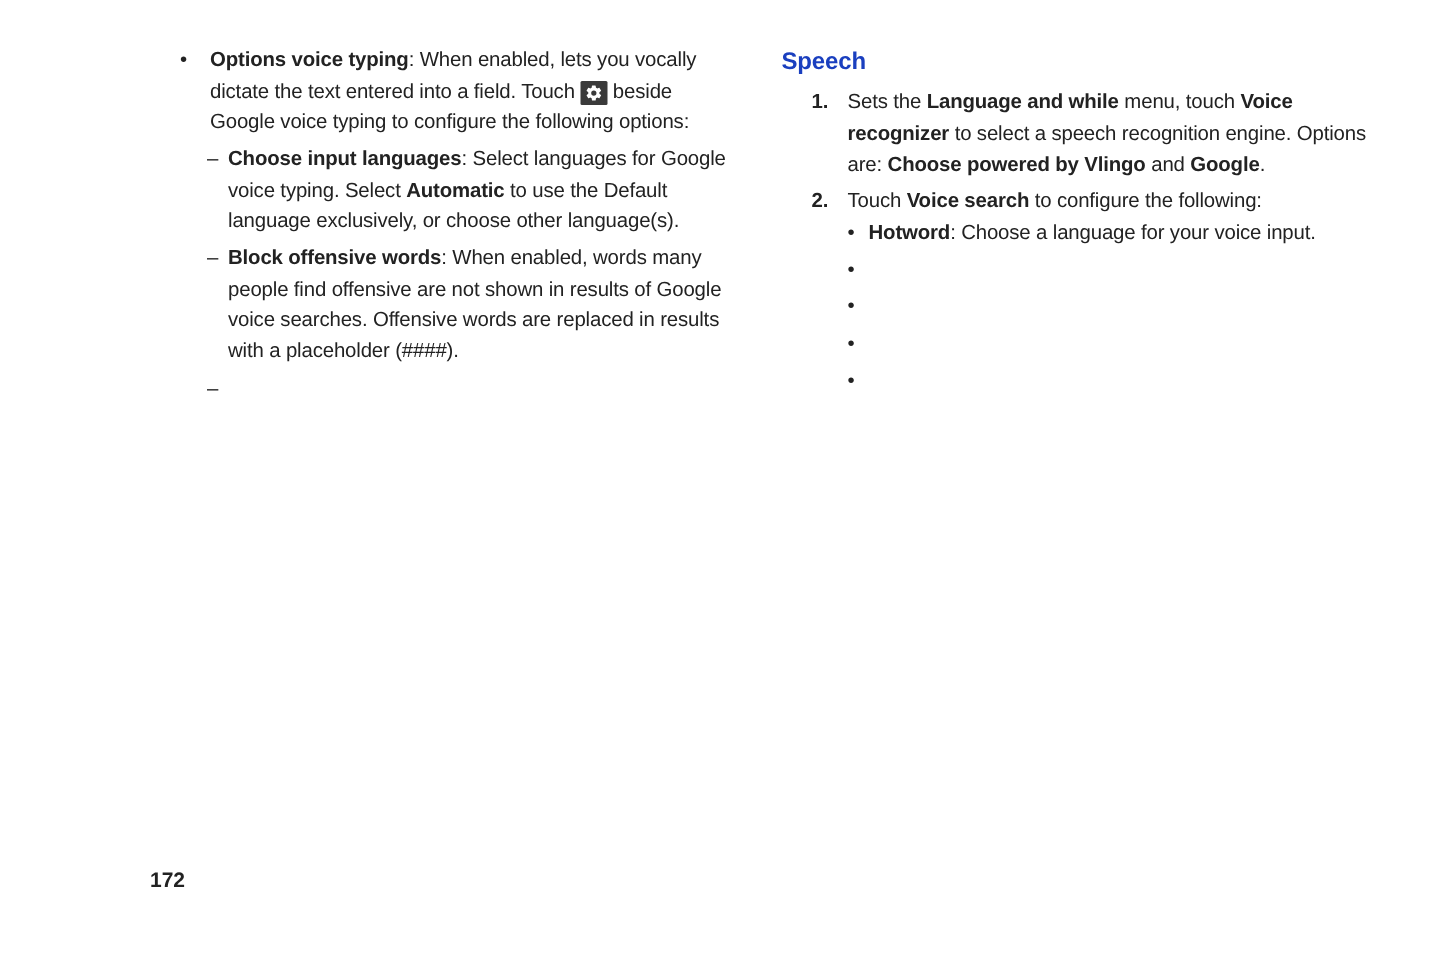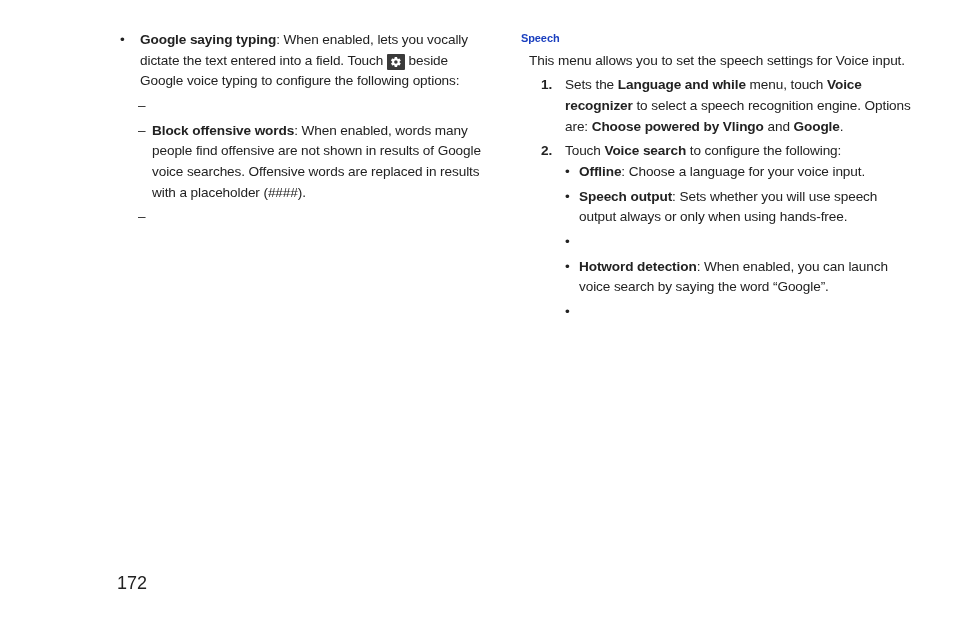--- a/index.html
+++ b/index.html
@@ -24,38 +24,39 @@
     flex: 1;
     font-size: 13.6px;
     line-height: 1.52;
     font-stretch: condensed;
     letter-spacing: -0.1px;
   }
   .col .condensed { font-family: "Arial Narrow", Arial, sans-serif; }
   .heading {
     color: #1a3fbf;
     font-weight: bold;
-    font-size: 11px;
+    font-size: 16px;
     margin: 0 0 4px 0;
   }
   .row { display: flex; }
   .marker { flex: 0 0 auto; width: 20px; }
   .narrow .marker { width: 14px; }
   .content { flex: 1; }
   .bullet-l1 { padding-left: 20px; }
   .dash-l2 { padding-left: 38px; }
   .bullet-l2 { padding-left: 44px; }
   .num-l1 { padding-left: 20px; }
   .intro { padding-left: 8px; }
   .sp-top { margin-top: 4px; }
   .pageno {
     position: absolute;
-    left: 117px;
+    left: 100px;
     bottom: 42px;
-    font-size: 18px;
+    font-size: 14px;
+    font-weight: bold;
   }
   .gear {
     display: inline-flex;
     vertical-align: -3px;
     width: 18px;
     height: 16px;
     background: #3a3a3a;
     align-items: center;
     justify-content: center;
     border-radius: 1px;
@@ -65,88 +66,84 @@
 </head>
 <body>
 
 <div class="page">
 
   <div class="col condensed">
 
     <div class="row bullet-l1">
       <div class="marker">•</div>
       <div class="content">
-        <b>Google saying typing</b><span>: When enabled, lets you vocally dictate the text entered into a field. Touch </span><span class="gear">
+        <b>Options voice typing</b><span>: When enabled, lets you vocally dictate the text entered into a field. Touch </span><span class="gear">
             <svg viewBox="0 0 24 24">
               <path d="M19.14,12.94a7.07,7.07,0,0,0,.05-.94,7.07,7.07,0,0,0-.05-.94l2.11-1.65a.5.5,0,0,0,.12-.64l-2-3.46a.5.5,0,0,0-.61-.22l-2.49,1a7,7,0,0,0-1.63-.94l-.38-2.65A.5.5,0,0,0,13.77,2H9.77a.5.5,0,0,0-.49.42L8.9,5.07a7,7,0,0,0-1.63.94l-2.49-1a.5.5,0,0,0-.61.22l-2,3.46a.5.5,0,0,0,.12.64L4.4,11.06a7.07,7.07,0,0,0-.05.94,7.07,7.07,0,0,0,.05.94L2.29,14.59a.5.5,0,0,0-.12.64l2,3.46a.5.5,0,0,0,.61.22l2.49-1a7,7,0,0,0,1.63.94l.38,2.65a.5.5,0,0,0,.49.42h4a.5.5,0,0,0,.49-.42l.38-2.65a7,7,0,0,0,1.63-.94l2.49,1a.5.5,0,0,0,.61-.22l2-3.46a.5.5,0,0,0-.12-.64ZM11.77,15.5A3.5,3.5,0,1,1,15.27,12,3.5,3.5,0,0,1,11.77,15.5Z"></path>
             </svg>
           </span><span> beside Google voice typing to configure the following options:</span>
       </div>
     </div>
 
     <div class="row dash-l2 narrow sp-top">
       <div class="marker">–</div>
+      <div class="content">
+        <b>Choose input languages</b><span>: Select languages for Google voice typing. Select </span><b>Automatic</b><span> to use the Default language exclusively, or choose other language(s).</span>
+      </div>
     </div>
 
     <div class="row dash-l2 narrow sp-top">
       <div class="marker">–</div>
       <div class="content">
         <b>Block offensive words</b><span>: When enabled, words many people find offensive are not shown in results of Google voice searches. Offensive words are replaced in results with a placeholder (####).</span>
       </div>
     </div>
 
     <div class="row dash-l2 narrow sp-top">
       <div class="marker">–</div>
     </div>
 
   </div>
 
   <div class="col">
     <div class="heading condensed">Speech</div>
 
-    <div class="intro">This menu allows you to set the speech settings for Voice input.</div>
 
     <div class="row num-l1 sp-top">
       <div class="marker" style="width:24px"><b>1.</b></div>
       <div class="content">
         <span>Sets the </span><b>Language and while</b><span> menu, touch </span><b>Voice recognizer</b><span> to select a speech recognition engine. Options are: </span><b>Choose powered by Vlingo</b><span> and </span><b>Google</b><span>.</span>
       </div>
     </div>
 
     <div class="row num-l1 sp-top">
       <div class="marker" style="width:24px"><b>2.</b></div>
       <div class="content">
         <span>Touch </span><b>Voice search</b><span> to configure the following:</span>
       </div>
     </div>
 
     <div class="condensed">
     <div class="row bullet-l2 narrow">
       <div class="marker">•</div>
       <div class="content">
-        <b>Offline</b><span>: Choose a language for your voice input.</span>
-      </div>
-    </div>
-
-    <div class="row bullet-l2 narrow sp-top">
-      <div class="marker">•</div>
-      <div class="content">
-        <b>Speech output</b><span>: Sets whether you will use speech output always or only when using hands-free.</span>
+        <b>Hotword</b><span>: Choose a language for your voice input.</span>
       </div>
     </div>
 
     <div class="row bullet-l2 narrow sp-top">
       <div class="marker">•</div>
     </div>
 
     <div class="row bullet-l2 narrow sp-top">
       <div class="marker">•</div>
-      <div class="content">
-        <b>Hotword detection</b><span>: When enabled, you can launch voice search by saying the word “Google”.</span>
-      </div>
+    </div>
+
+    <div class="row bullet-l2 narrow sp-top">
+      <div class="marker">•</div>
     </div>
 
     <div class="row bullet-l2 narrow sp-top">
       <div class="marker">•</div>
     </div>
     </div>
 
   </div>
 
 </div>

